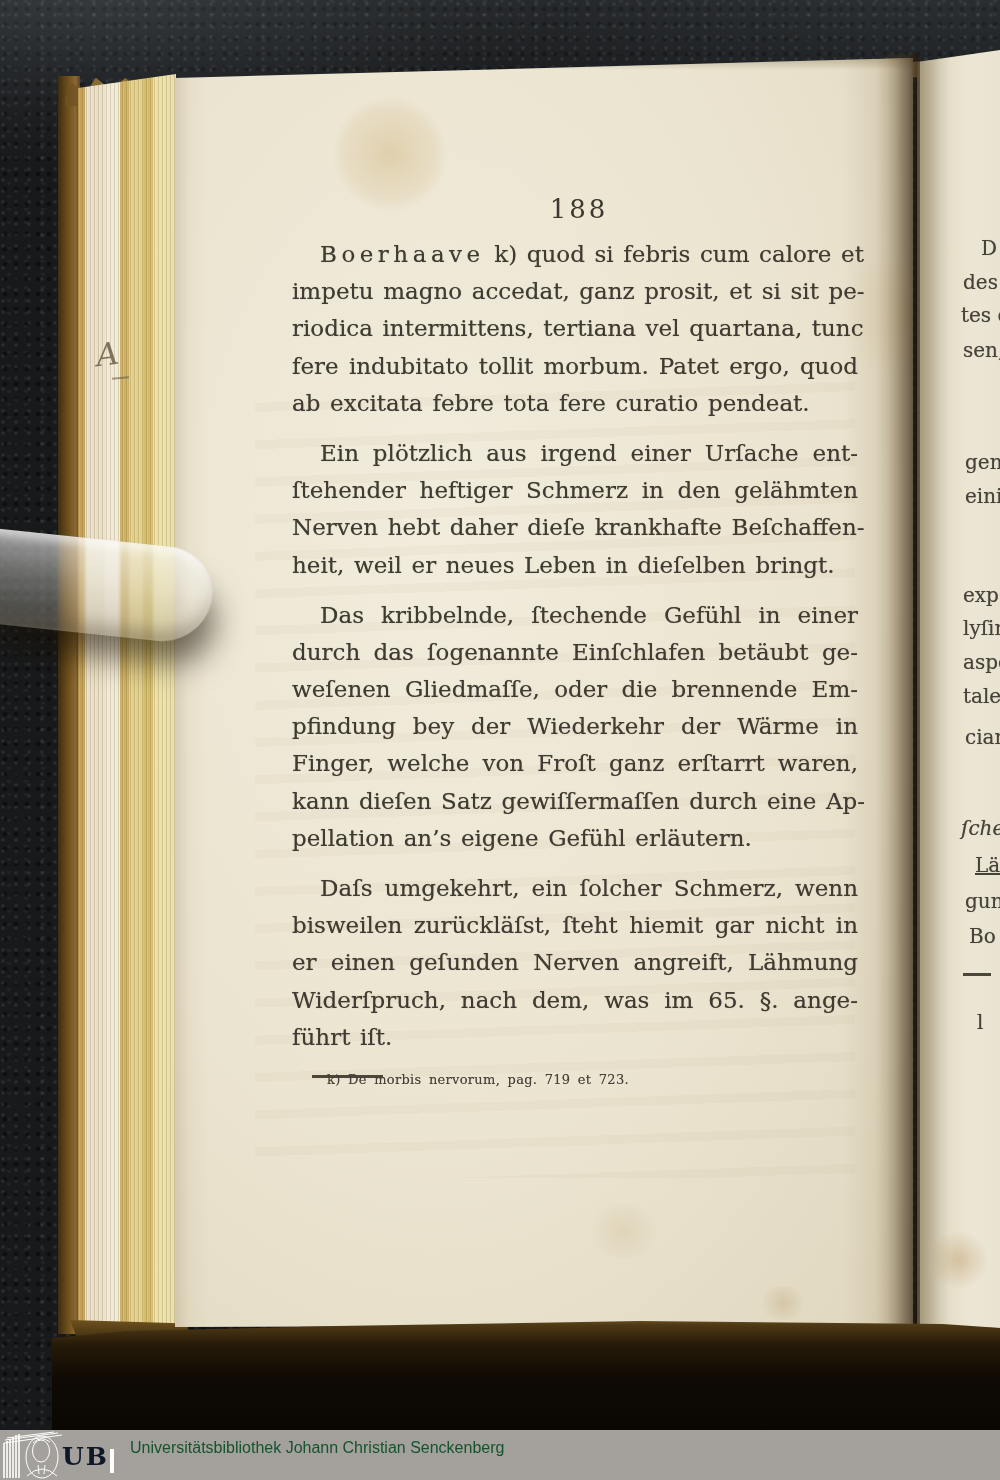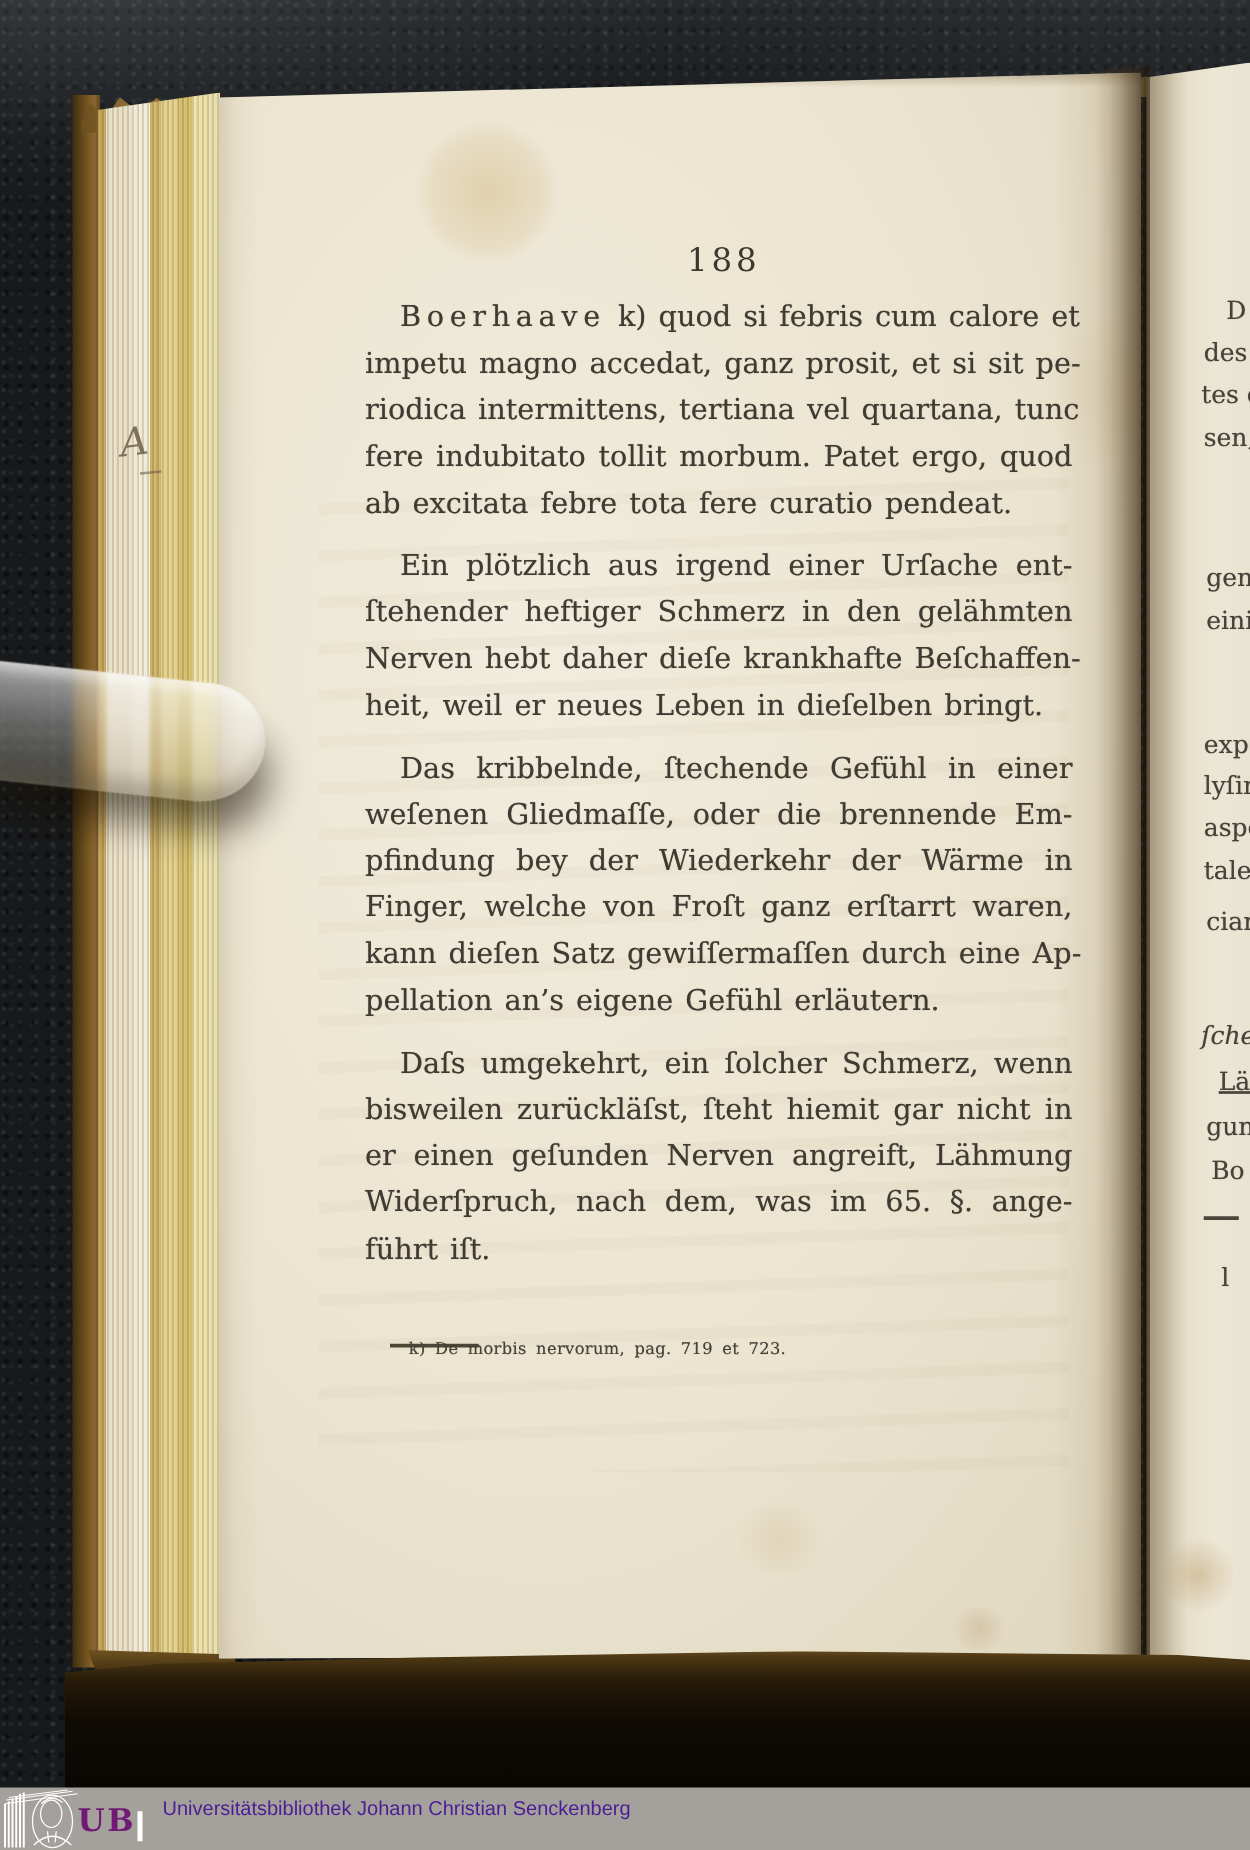--- a/index.html
+++ b/index.html
@@ -111,24 +111,24 @@
     background:linear-gradient(180deg, rgba(252,252,250,0.60), rgba(236,234,227,0.38) 45%,
       rgba(195,190,177,0.34) 75%, rgba(152,144,130,0.40));
     box-shadow:12px 28px 30px -6px rgba(22,14,4,0.55),
       inset 0 -10px 14px rgba(88,78,58,0.28), inset 0 6px 10px rgba(255,255,255,0.55);
     backdrop-filter:blur(1.5px);}
 
   
   .banner{position:absolute;left:0;top:1430px;width:1000px;height:50px;background:#a4a19c;}
   .logo-svg{position:absolute;left:0;top:0;}
   .ub{position:absolute;left:62px;top:12px;font-family:"DejaVu Serif",serif;font-weight:bold;
-    font-size:25px;letter-spacing:2px;color:#701a75;}
+    font-size:25px;letter-spacing:2px;color:#0f172a;}
   .logo-bar{position:absolute;left:110px;top:19px;width:3.5px;height:24px;background:#ffffff;}
   .banner-text{position:absolute;left:130px;top:8px;font-family:"Liberation Sans",sans-serif;
-    font-size:16px;line-height:19px;color:#4c1d95;}
+    font-size:16px;line-height:19px;color:#14532d;}
 </style>
 </head>
 <body>
 
 <div class="scene">
   <div class="grain"></div>
   <div class="cover-sheen"></div>
 
   <div class="cover-edge"></div>
   <div class="tear1"></div>
@@ -153,20 +153,21 @@
           <div class="line last">ab excitata febre tota fere curatio pendeat.</div>
         </div>
         <div class="paragraph">
           <div class="line indent">Ein plötzlich aus irgend einer Urſache ent-</div>
           <div class="line">ſtehender heftiger Schmerz in den gelähmten</div>
           <div class="line">Nerven hebt daher dieſe krankhafte Beſchaffen-</div>
           <div class="line last">heit, weil er neues Leben in dieſelben bringt.</div>
         </div>
         <div class="paragraph">
           <div class="line indent">Das kribbelnde, ſtechende Gefühl in einer</div>
+          <div class="line">durch das ſogenannte Einſchlafen betäubt ge-</div>
           <div class="line">weſenen Gliedmaſſe, oder die brennende Em-</div>
           <div class="line">pfindung bey der Wiederkehr der Wärme in</div>
           <div class="line">Finger, welche von Froſt ganz erſtarrt waren,</div>
           <div class="line">kann dieſen Satz gewiſſermaſſen durch eine Ap-</div>
           <div class="line last">pellation an’s eigene Gefühl erläutern.</div>
         </div>
         <div class="paragraph">
           <div class="line indent">Daſs umgekehrt, ein ſolcher Schmerz, wenn</div>
           <div class="line">bisweilen zurückläſst, ſteht hiemit gar nicht in</div>
           <div class="line">er einen geſunden Nerven angreift, Lähmung</div>

